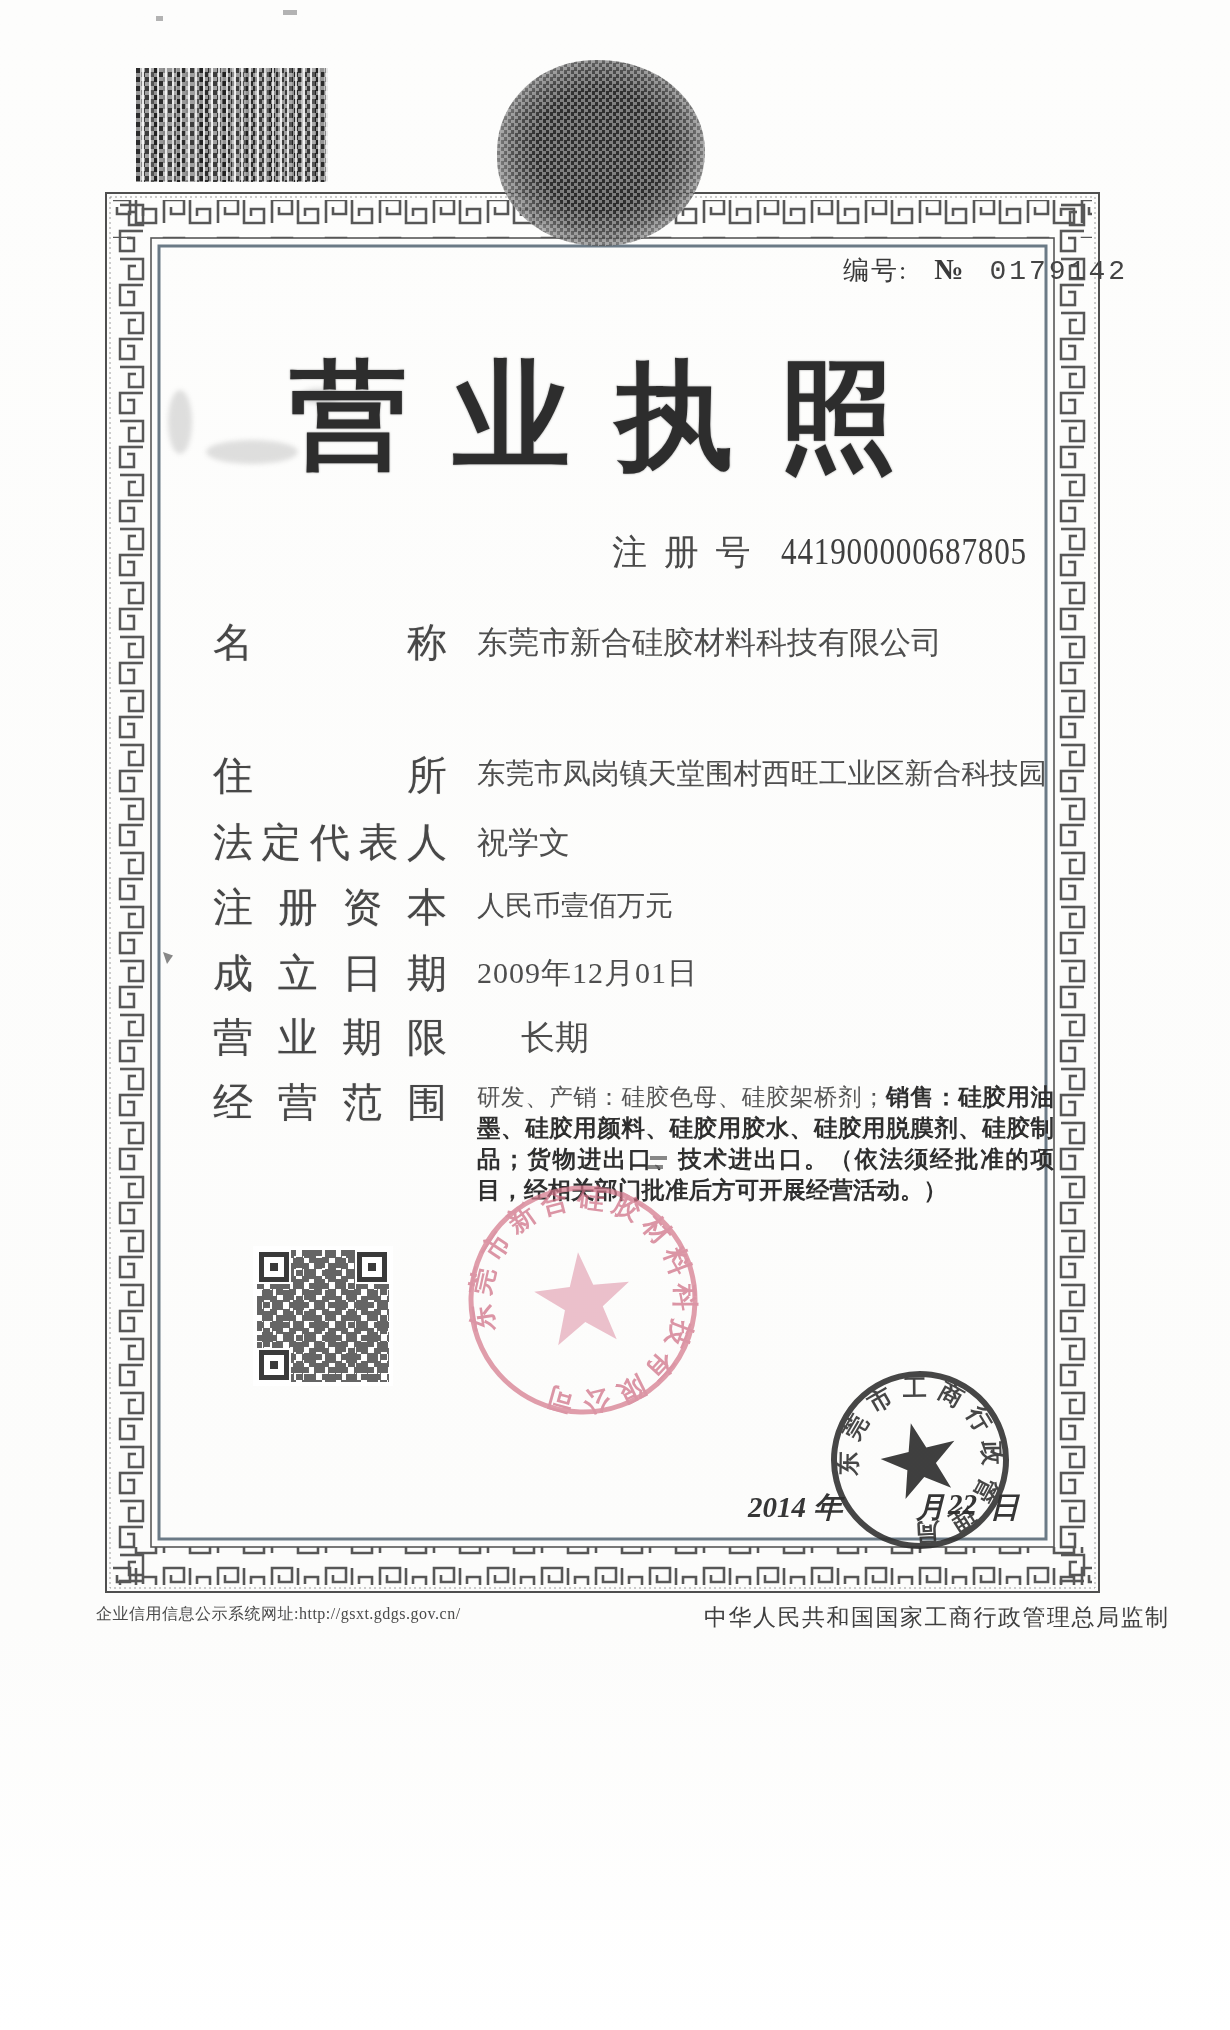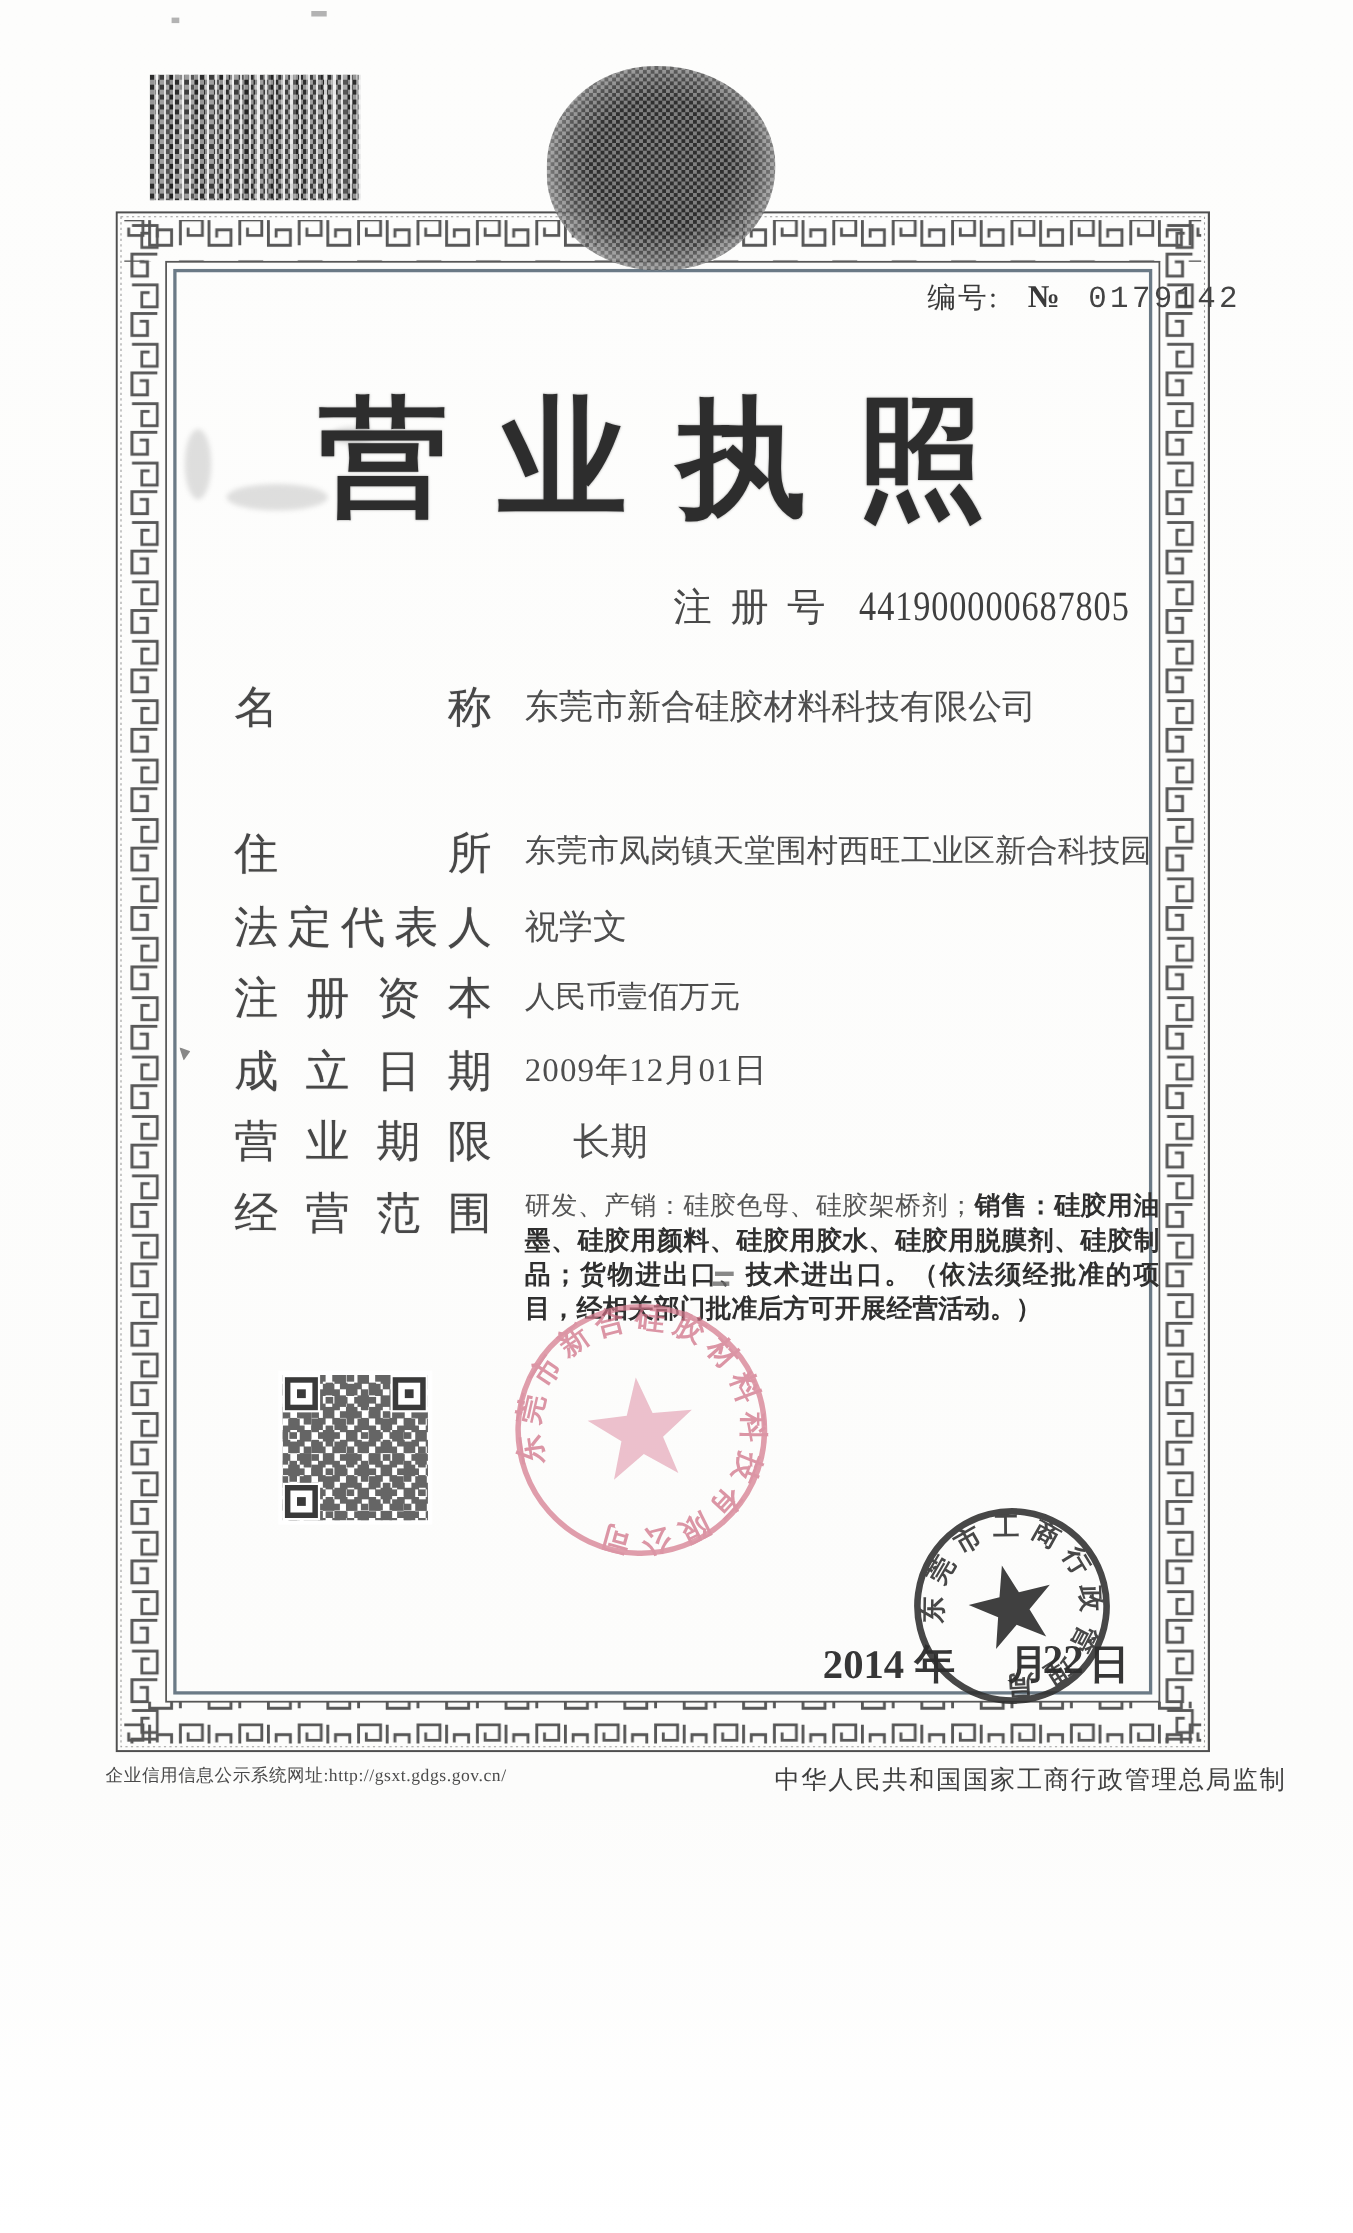--- a/index.html
+++ b/index.html
@@ -97,21 +97,21 @@
   .stamp{position:absolute;}
   .stamp-red{left:448px;top:1168px;}
   .stamp-black{left:824px;top:1364px;}
 
   
   .registrar-label{
     position:absolute;left:604px;top:1428px;width:192px;
     font-size:41px;color:#3d3d3d;text-align:justify;text-align-last:justify;
     text-shadow:0 0 1px rgba(60,60,60,.4);
   }
-  .dateline{position:absolute;top:1488px;font-size:37px;font-weight:600;color:#363636;white-space:nowrap;}
+  .dateline{position:absolute;top:1488px;font-size:29px;font-weight:600;color:#363636;white-space:nowrap;font-style:italic;}
   .d-year{left:748px;} .d-month{left:916px;} .d-day{left:948px;} .d-daysfx{left:990px;}
 
   
   .footer-left{
     position:absolute;left:96px;top:1604px;font-size:16px;color:#4a4a4a;letter-spacing:.5px;
   }
   .footer-right{
     position:absolute;left:704px;top:1602px;font-size:23px;color:#3f3f3f;letter-spacing:1.5px;
   }
 

